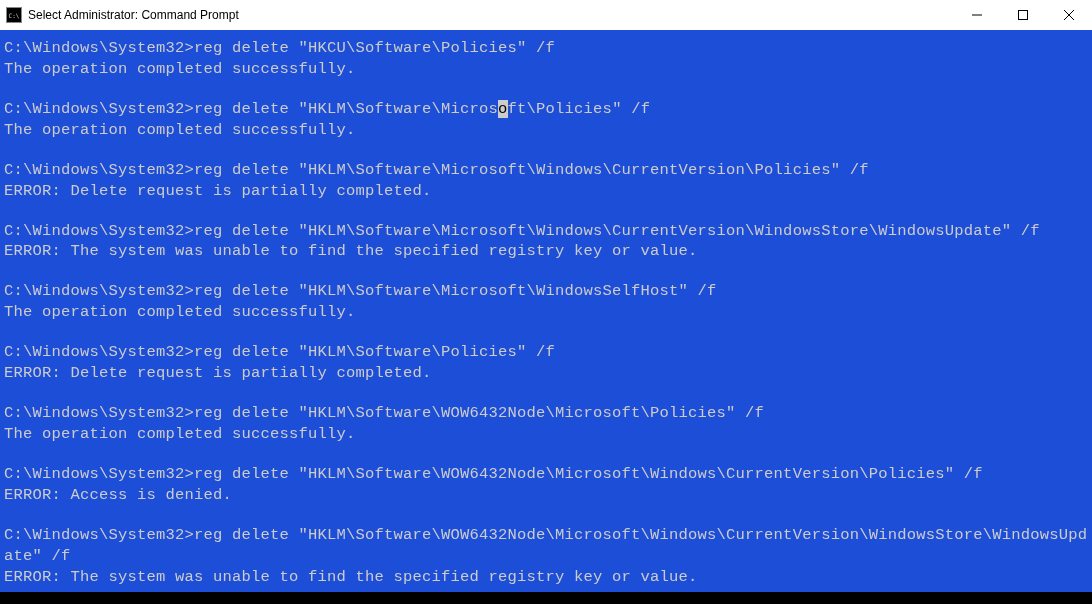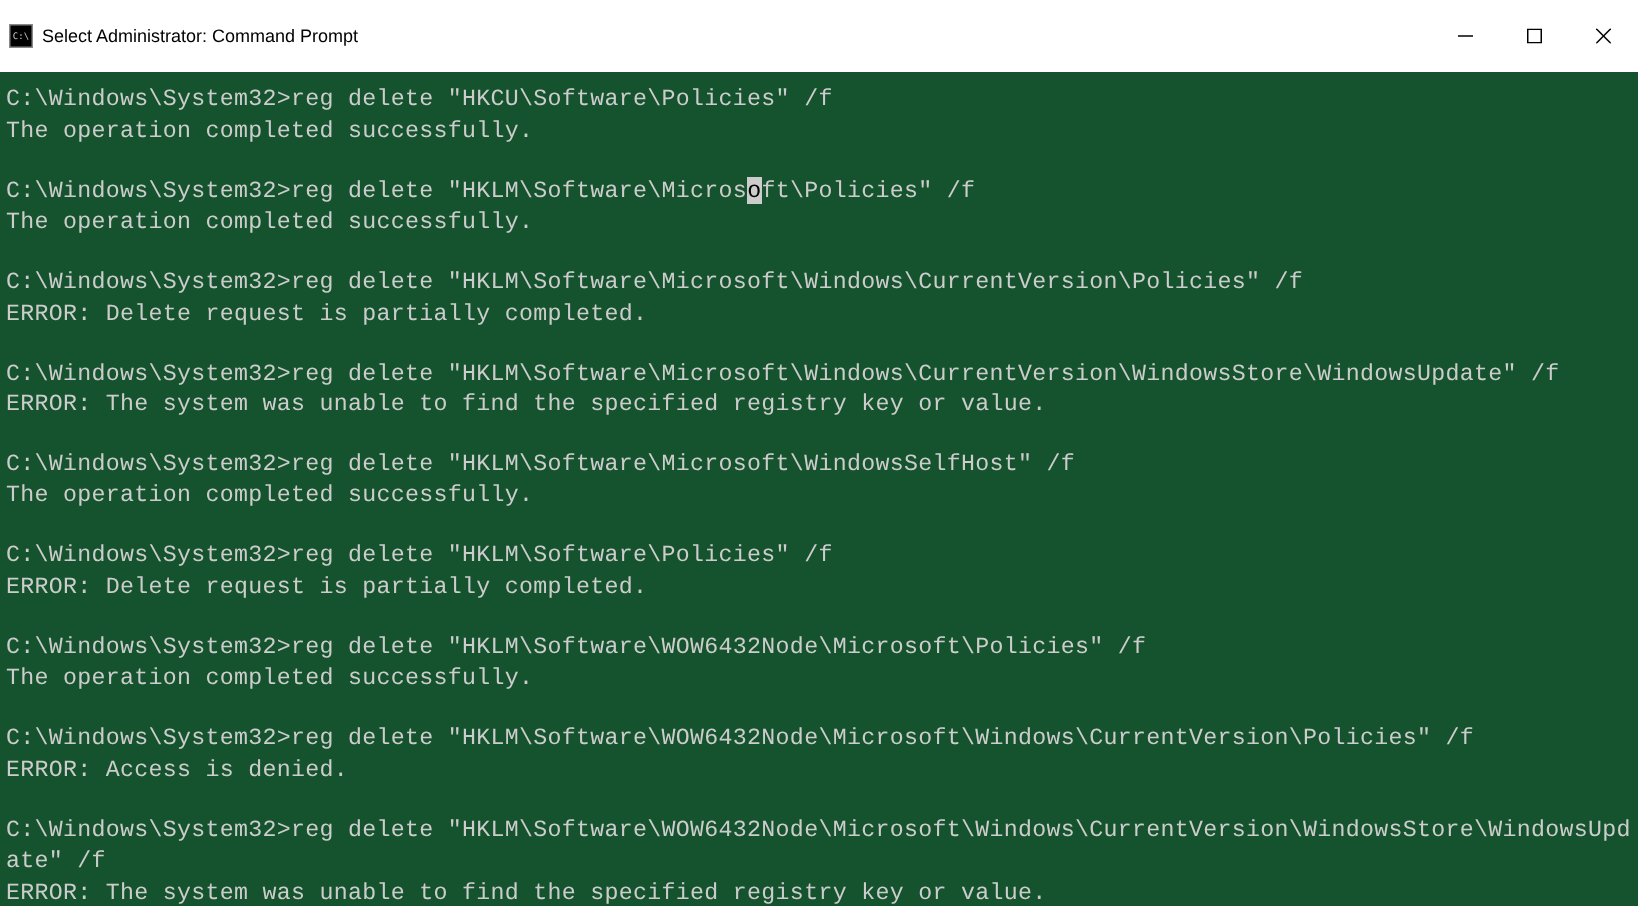--- a/index.html
+++ b/index.html
@@ -9,21 +9,21 @@
     }
     body {
       width: 1092px;
       height: 604px;
       background: #000;
       font-family: 'Consolas', 'Courier New', monospace;
       overflow: hidden;
     }
     .titlebar {
       background: #fff;
-      height: 48px;
+      height: 30px;
       display: flex;
       align-items: center;
       justify-content: space-between;
       padding: 0 0 0 6px;
       font-family: 'Segoe UI', Tahoma, sans-serif;
       font-size: 12px;
       color: #000;
     }
     .titlebar-left {
       display: flex;
@@ -53,21 +53,21 @@
       align-items: center;
       justify-content: center;
       cursor: pointer;
     }
     .titlebar-btn svg {
       width: 10px;
       height: 10px;
     }
     .terminal {
       padding: 8px 4px 4px 4px;
-      background: #14532d;
+      background: #1d4ed8;
       color: #ccc;
       font-size: 15.5px;
       line-height: 1.35;
       letter-spacing: 0.2px;
       white-space: pre-wrap;
       word-break: break-all;
     }
     .cmd-block {
       margin-bottom: 19px;
     }

